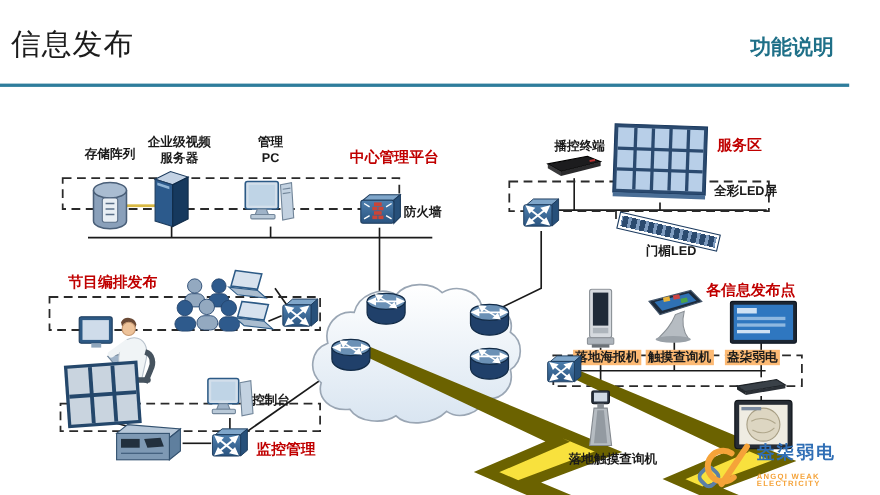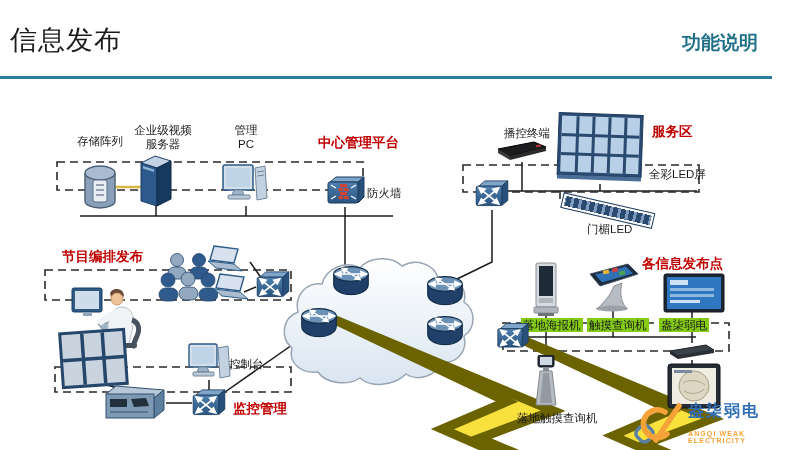--- a/index.html
+++ b/index.html
@@ -1,26 +1,26 @@
 <!DOCTYPE html>
 <html><head>
 <meta charset="utf-8">
 <style>
   html,body{margin:0;padding:0;background:#fff;}
   .canvas{position:relative;width:772px;height:450px;background:#fff;overflow:hidden;
           font-family:"Liberation Sans","DejaVu Sans",sans-serif;}
   .abs{position:absolute;}
-  .lbl{position:absolute;font-size:11.5px;color:#1a1a1a;white-space:nowrap;line-height:14px;}
+  .lbl{position:absolute;font-size:11.5px;color:#1a1a1a;white-space:nowrap;line-height:14px;font-weight:bold;}
   .ctr{transform:translateX(-50%);text-align:center;}
   .red{color:#c00000;font-weight:bold;font-size:13.5px;}
   .page-title{position:absolute;left:10px;top:22px;font-size:27px;color:#1c1c1c;font-weight:500;letter-spacing:1px;}
   .head-tab{position:absolute;right:14px;top:30px;font-size:19px;font-weight:bold;color:#1f7088;margin-left:32px;}
   .rule{position:absolute;left:0;top:76px;width:800px;height:3px;background:#2e7d9c;}
   .cloud-lbl{position:absolute;left:350px;top:301px;font-size:19px;font-weight:bold;color:#111;}
-  .masked{background:#84cc16;padding:0 2px;}
+  .masked{background:#fdba74;padding:0 2px;}
   .logo-cn{position:absolute;left:688px;top:401px;font-size:16px;font-weight:bold;color:#2f6eb5;letter-spacing:2px;}
   .logo-en{position:absolute;left:688px;top:430px;font-size:7px;font-weight:bold;color:#f5a339;letter-spacing:1.1px;}
   .icon svg{display:block;width:100%;height:100%;}
 </style>
 </head>
 <body>
 
 <div class="canvas">
 
   <svg width="0" height="0" style="position:absolute" aria-hidden="true">

